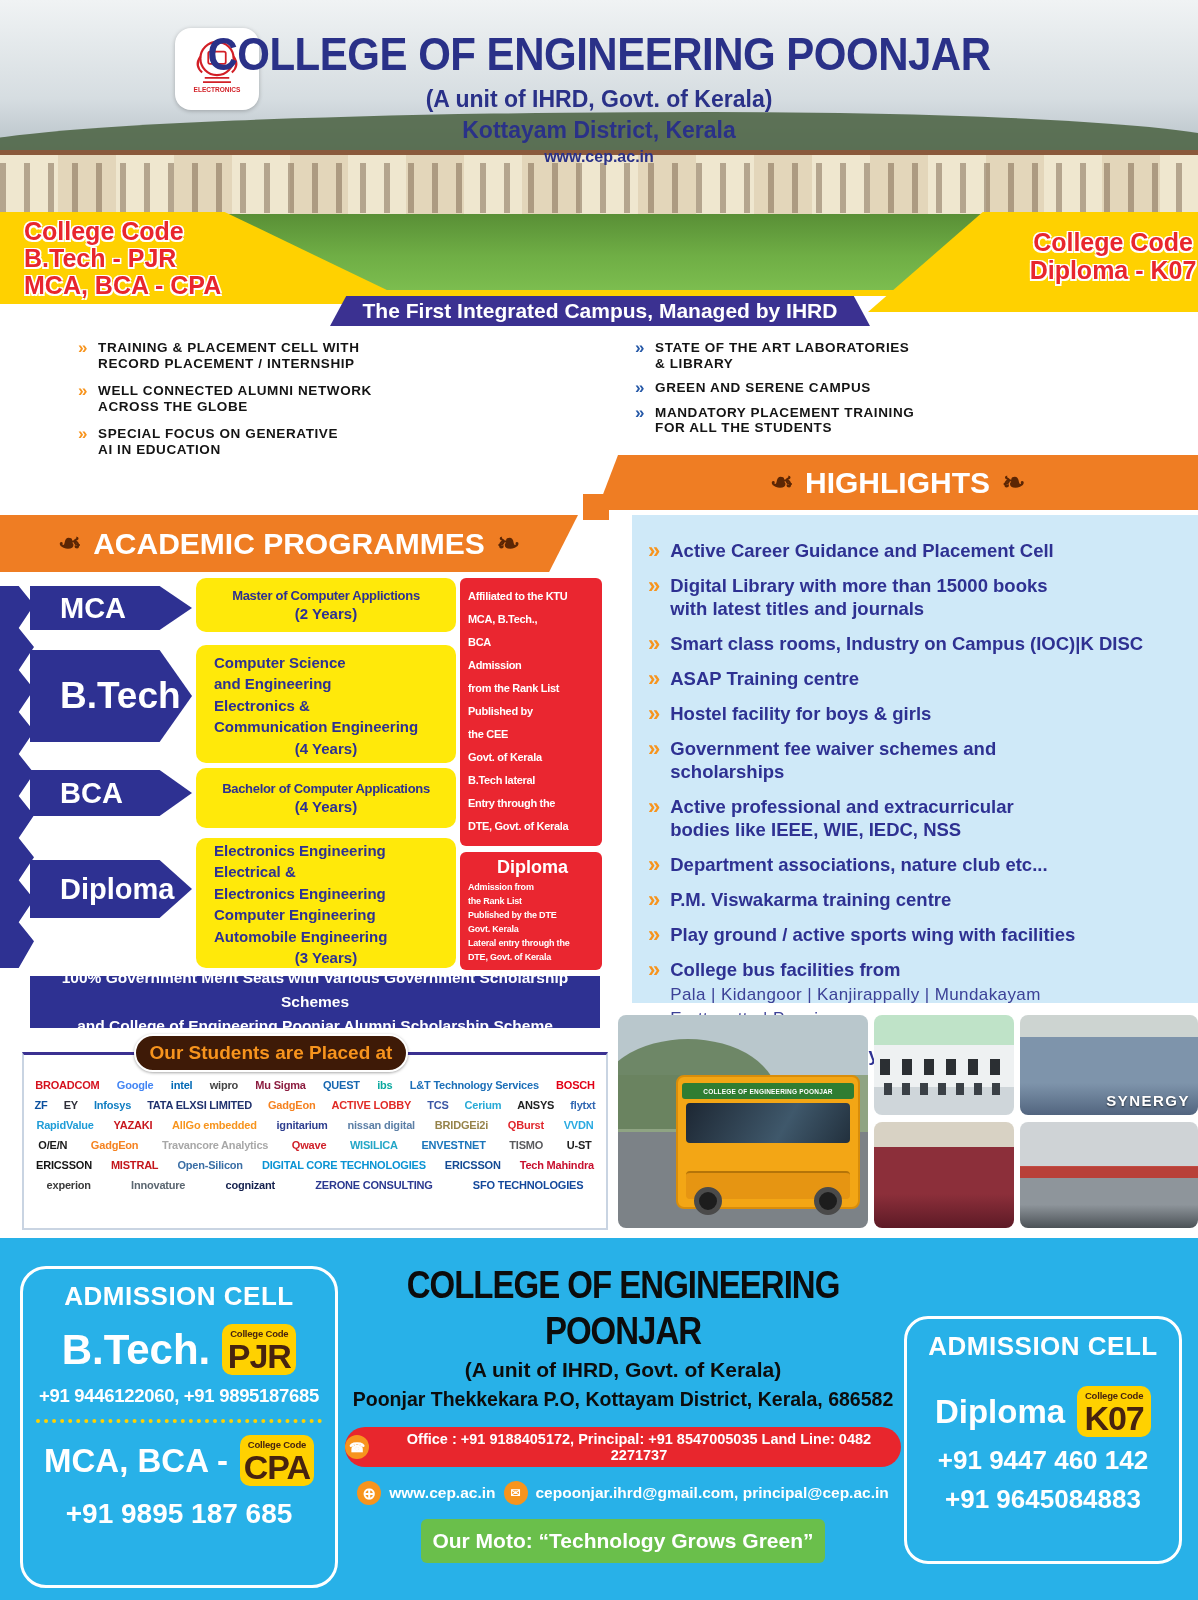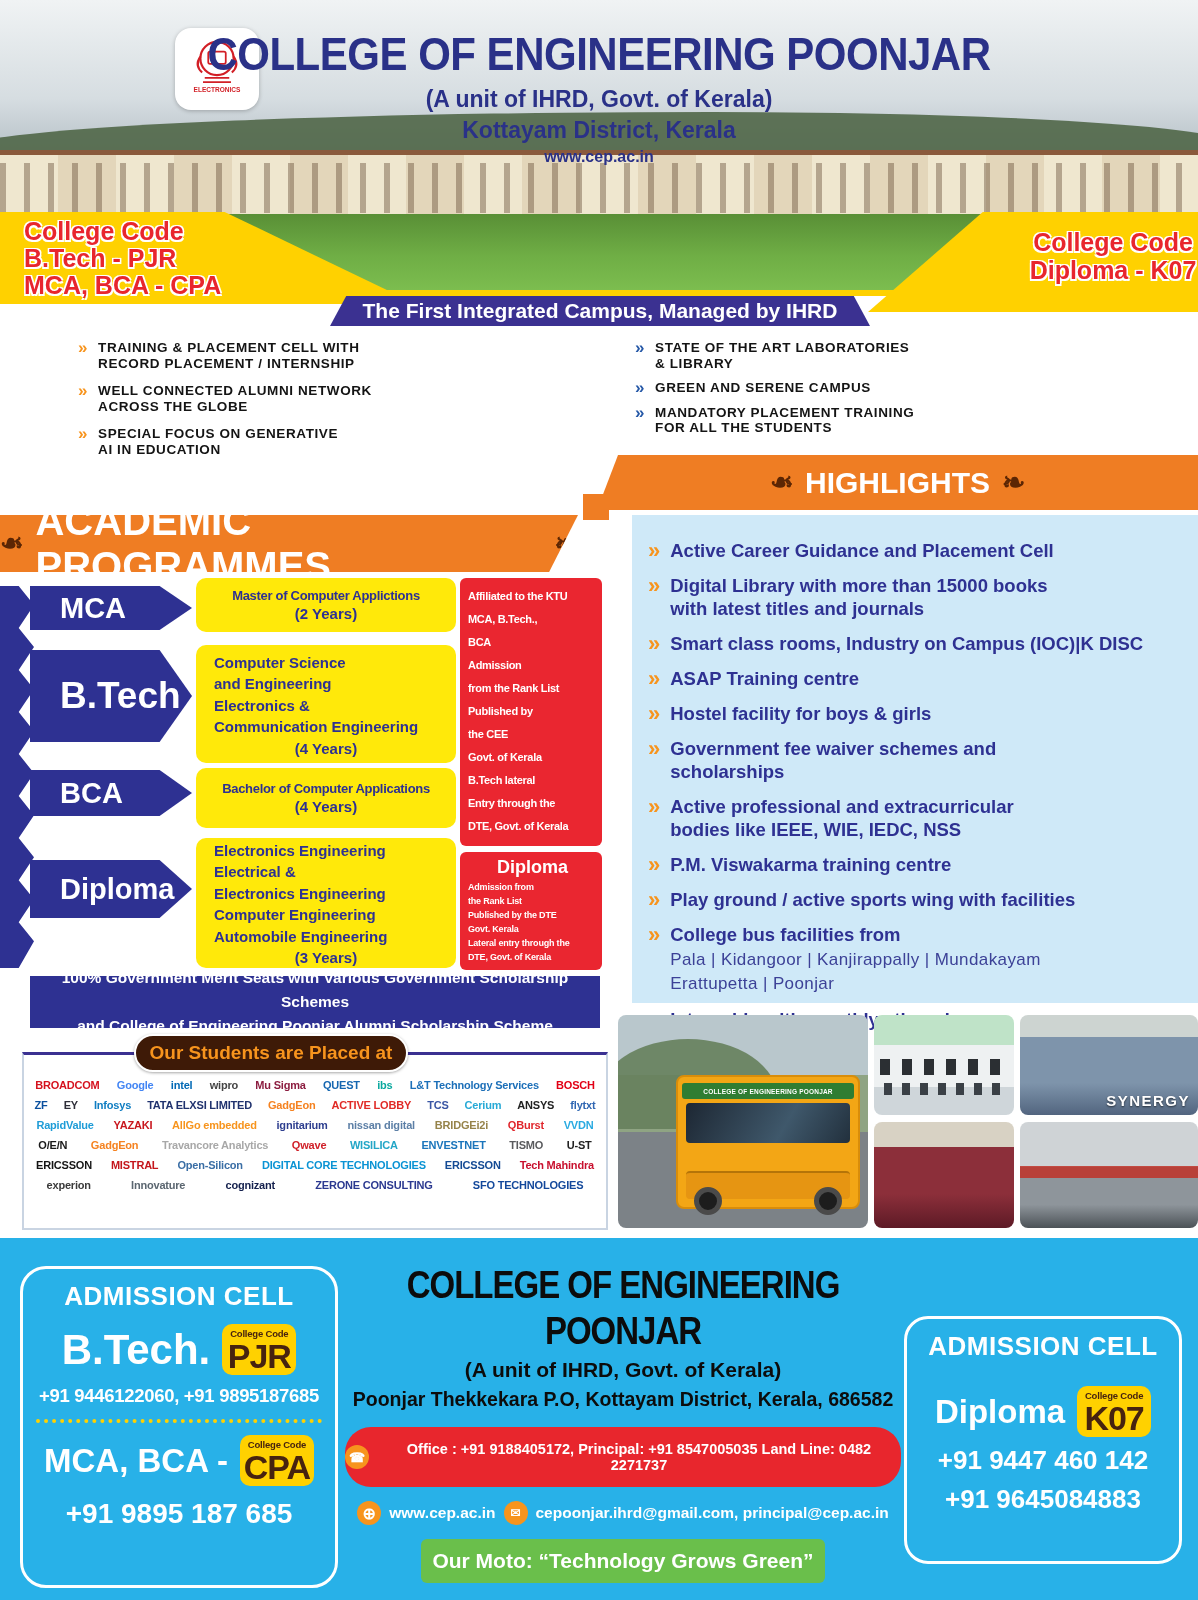--- a/index.html
+++ b/index.html
@@ -41,21 +41,21 @@
   .arr{flex:0 0 auto;font-weight:800;}
   .arr:before{content:"\00BB";}
   .feat-left .arr{color:#f7941d;font-size:17px;line-height:15px;}
   .feat-right .arr{color:#2558a7;font-size:17px;line-height:15px;}
 
   
   .banner{position:absolute;background:#ef7d23;color:#fff;display:flex;align-items:center;justify-content:center;gap:12px;font-weight:800;}
   .banner .orn{color:#5c2604;font-size:28px;line-height:1;}
   .banner .orn:before{content:"\2767";}
   .banner .orn.l{transform:scaleX(-1);}
-  .banner-academic{left:0;top:515px;width:578px;height:57px;font-size:40px;clip-path:polygon(0 0,100% 0,95% 100%,0 100%);}
+  .banner-academic{left:0;top:515px;width:578px;height:57px;font-size:30px;clip-path:polygon(0 0,100% 0,95% 100%,0 100%);}
   .banner-highlights{left:597px;top:455px;width:601px;height:55px;font-size:30px;clip-path:polygon(3.5% 0,100% 0,100% 100%,0 100%);}
   .conn{position:absolute;left:583px;top:494px;width:26px;height:26px;background:#ef7d23;}
 
   
   .hl-panel{position:absolute;left:632px;top:515px;width:566px;height:488px;background:#cfe9f8;}
   .hl-list{list-style:none;margin:0;padding:24px 12px 0 16px;display:flex;flex-direction:column;gap:12px;}
   .hl-list li{display:flex;gap:10px;color:#2e3192;font-size:18.5px;font-weight:800;line-height:23px;}
   .hl-list .arr{color:#f7941d;font-size:22px;line-height:23px;}
   .hl-list .t{white-space:pre-line;}
   .hl-list .s{white-space:pre-line;font-size:17px;font-weight:500;color:#3c4197;letter-spacing:.4px;line-height:24px;margin-top:2px;}
@@ -132,21 +132,21 @@
   .ad-ph{text-align:center;font-size:18.5px;font-weight:800;margin-top:10px;letter-spacing:-.3px;}
   .ad-ph-big{text-align:center;font-size:28px;font-weight:800;margin-top:12px;}
   .dots{width:286px;margin:12px auto 0;border-top:4px dotted #ffd100;}
   .ad-right .ad-row{margin-top:24px;}
   .ad-right .ad-ph-big{font-size:26px;margin-top:8px;}
 
   .ad-center{position:absolute;left:345px;top:24px;width:556px;text-align:center;color:#0c0c0c;}
   .c-title{font-size:33px;font-weight:800;letter-spacing:-1px;transform:scaleY(1.2);margin-top:8px;}
   .c-sub{font-size:21px;font-weight:700;margin-top:12px;}
   .c-addr{font-size:19.5px;font-weight:700;margin-top:6px;}
-  .c-contact{margin:16px auto 0;width:556px;height:60px;background:#e8262d;border-radius:26px;display:flex;align-items:center;justify-content:center;gap:8px;color:#fff;font-size:14.5px;font-weight:800;}
+  .c-contact{margin:16px auto 0;width:556px;height:40px;background:#e8262d;border-radius:26px;display:flex;align-items:center;justify-content:center;gap:8px;color:#fff;font-size:14.5px;font-weight:800;}
   .ico{flex:0 0 auto;width:24px;height:24px;border-radius:50%;background:#f7941d;color:#fff;display:flex;align-items:center;justify-content:center;font-size:13px;}
   .ico-phone:before{content:"\260E";}
   .ico-globe:before{content:"\2295";font-size:16px;}
   .ico-mail:before{content:"\2709";font-size:12px;}
   .c-web{margin-top:14px;display:flex;align-items:center;justify-content:center;gap:8px;color:#fff;font-size:15.5px;font-weight:800;}
   .c-web a{color:#fff;text-decoration:none;}
   .c-motto{margin:14px auto 0;width:404px;height:44px;background:#6abf4b;border-radius:6px;color:#fff;font-size:21px;font-weight:800;display:flex;align-items:center;justify-content:center;}
 </style>
 </head>
 <body>
@@ -279,20 +279,27 @@
           <div class="t">Government fee waiver schemes and
 scholarships</div>
 
         </div>
       </li>
         <li>
         <span class="arr"></span>
         <div>
           <div class="t">Active professional and extracurricular
 bodies like IEEE, WIE, IEDC, NSS</div>
+
+        </div>
+      </li>
+        <li>
+        <span class="arr"></span>
+        <div>
+          <div class="t">Department associations, nature club etc...</div>
 
         </div>
       </li>
         <li>
         <span class="arr"></span>
         <div>
           <div class="t">P.M. Viswakarma training centre</div>
 
         </div>
       </li>

